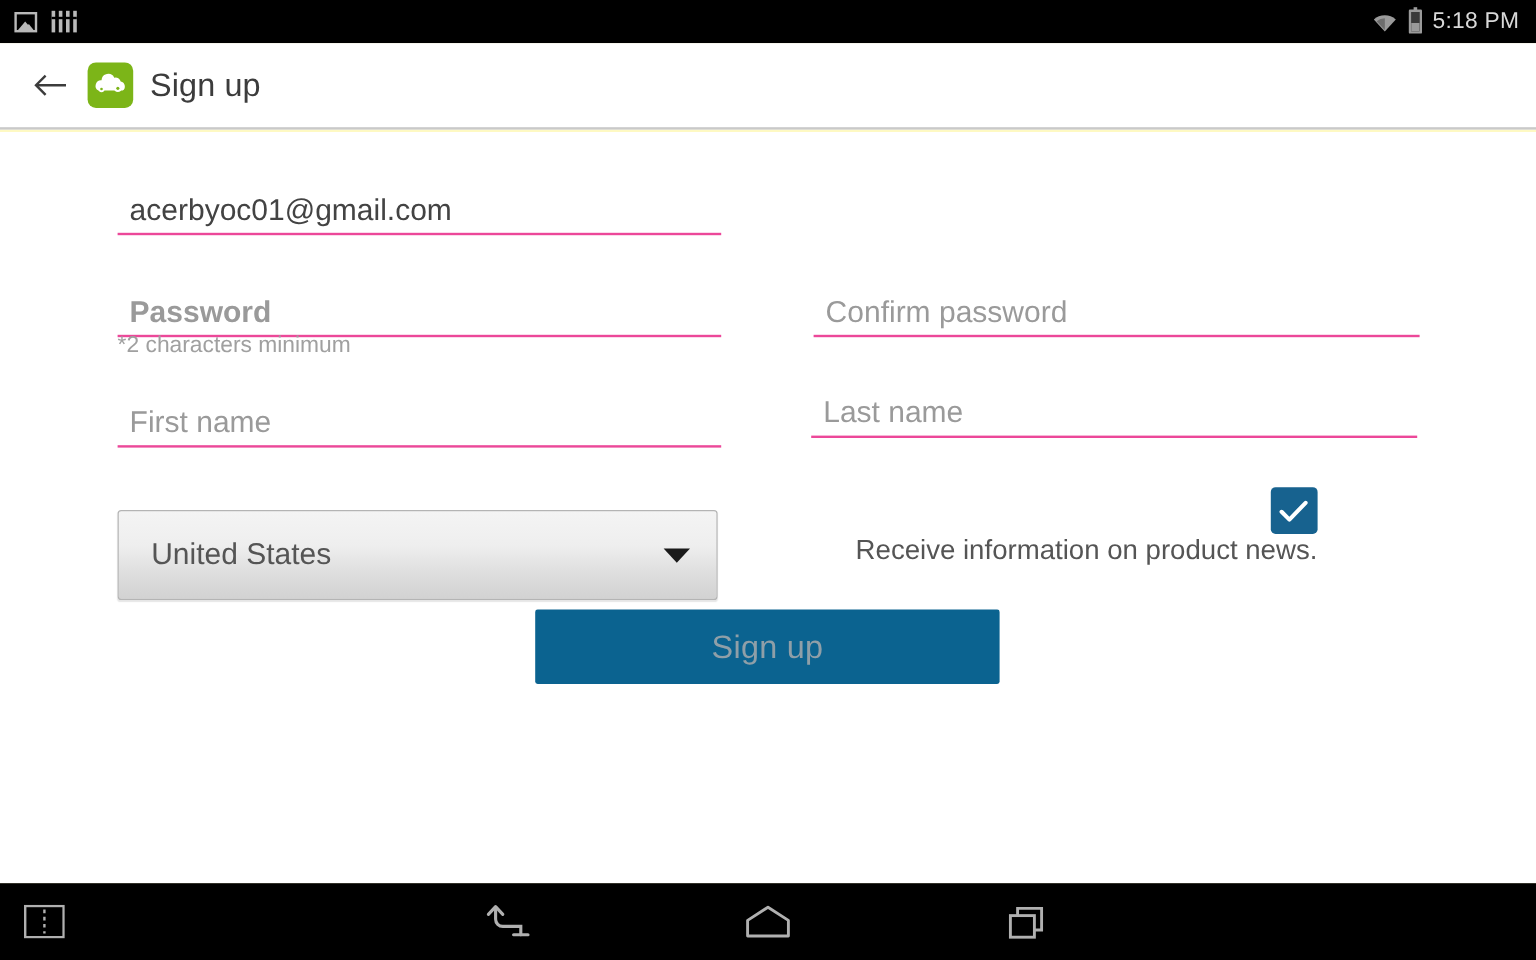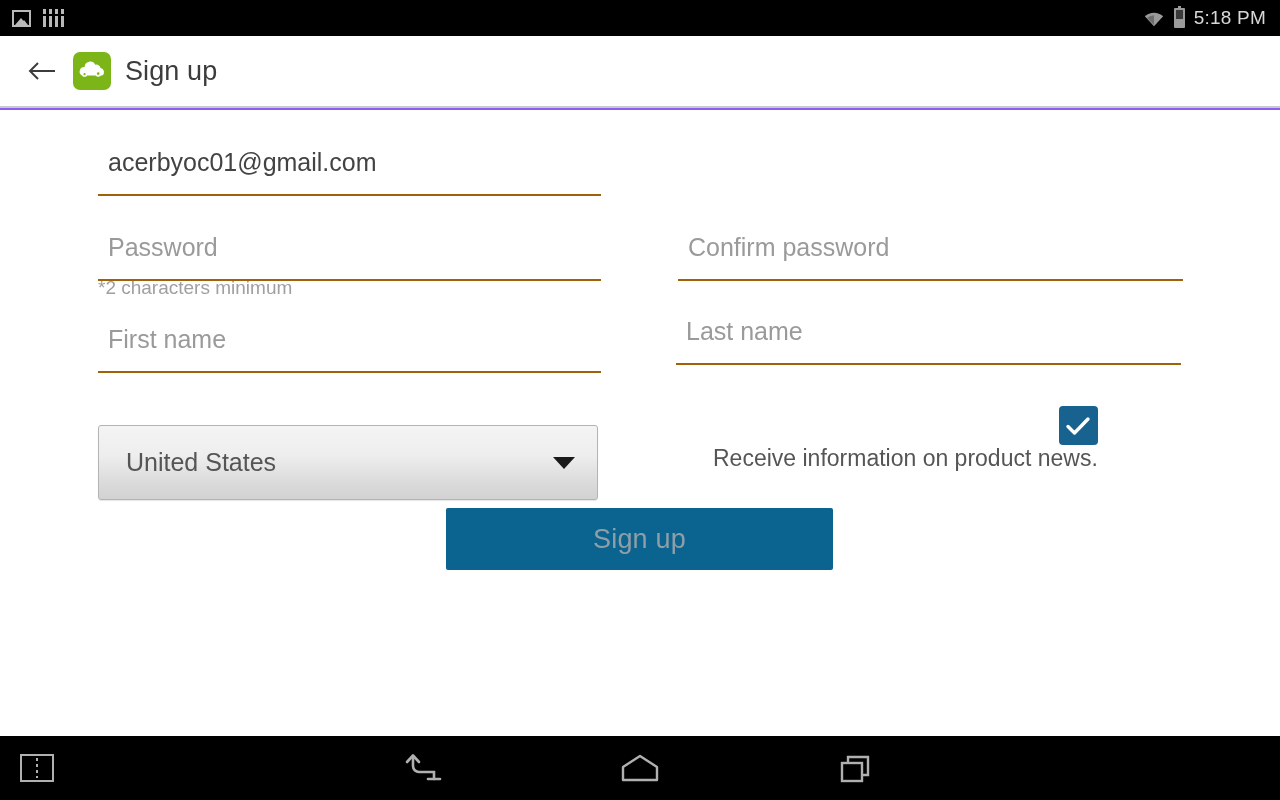--- a/index.html
+++ b/index.html
@@ -9,21 +9,21 @@
     height: 800px;
     overflow: hidden;
     background: #ffffff;
     font-family: "Liberation Sans", sans-serif;
   }
 
   .screen {
     position: relative;
     width: 1280px;
     height: 800px;
-    background: #8b5cf6;
+    background: #fef9c3;
   }
 
   
   .statusbar {
     position: absolute;
     top: 0; left: 0;
     width: 1280px;
     height: 36px;
     background: #000000;
     display: flex;
@@ -160,37 +160,37 @@
   .content {
     position: absolute;
     top: 110px; left: 0;
     width: 1280px;
     height: 626px;
     background: #ffffff;
   }
 
   .field {
     position: absolute;
-    border-bottom: 2px solid #a16207;
+    border-bottom: 2px solid #ec4899;
     height: 46px;
     display: flex;
-    align-items: flex-start;
+    align-items: flex-end;
   }
   .field .txt {
     font-size: 25px;
     padding-left: 10px;
     padding-bottom: 6px;
     line-height: 1;
   }
   .txt.value  { color: #434343; }
   .txt.hint   { color: #9a9a9a; }
 
   
   #f-email     { left: 98px;  top: 40px;  width: 503px; }
-  #f-password  { left: 98px;  top: 125px; width: 503px; }
+  #f-password  { left: 98px;  top: 125px; width: 503px; font-weight: bold; }
   #f-first     { left: 98px;  top: 217px; width: 503px; }
   
   #f-confirm   { left: 678px; top: 125px; width: 505px; }
   #f-last      { left: 676px; top: 209px; width: 505px; }
 
   .helper {
     position: absolute;
     left: 98px;
     top: 167px;
     font-size: 19px;

